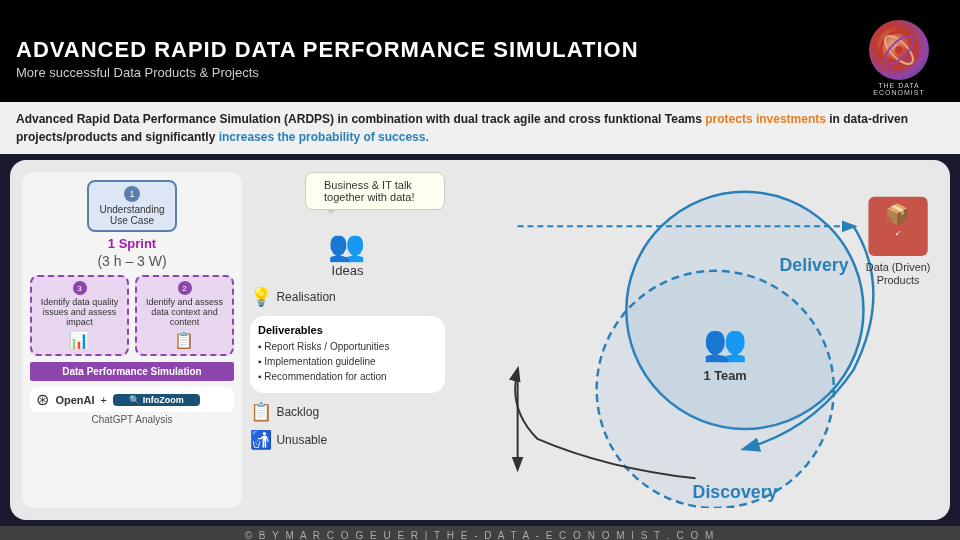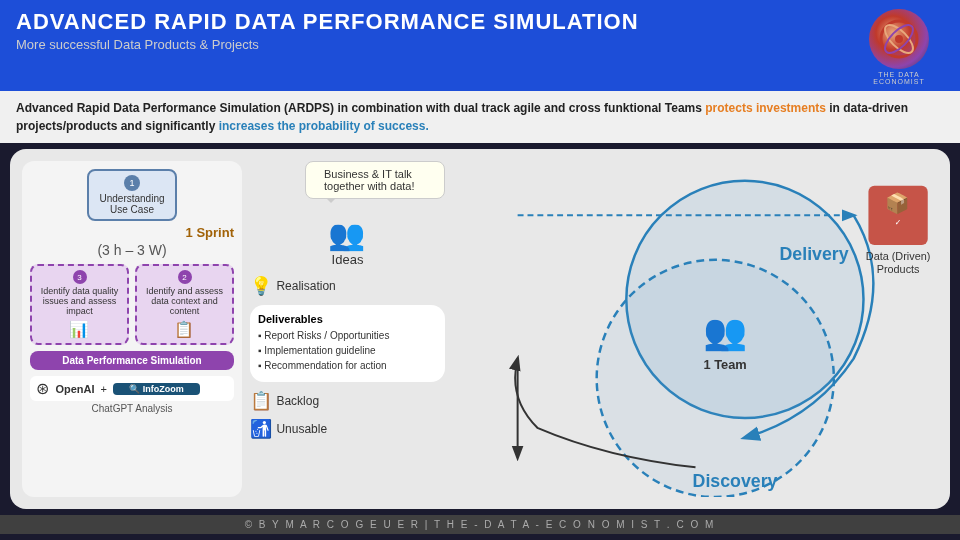--- a/index.html
+++ b/index.html
@@ -7,24 +7,24 @@
       width: 960px;
       height: 540px;
       font-family: Arial, sans-serif;
       background: #1a1a2e;
       overflow: hidden;
       position: relative;
     }
 
     
     .header {
-      background: #1d4ed8;
-      padding: 9px 16px 6px 16px;
-      display: flex;
-      align-items: flex-start;
+      background: #000000;
+      padding: 20px 16px 6px 16px;
+      display: flex;
+      align-items: center;
       justify-content: space-between;
     }
     .header-left {}
     .header-title {
       color: white;
       font-size: 22px;
       font-weight: 900;
       letter-spacing: 1px;
       text-transform: uppercase;
     }
@@ -116,24 +116,24 @@
       width: 16px;
       height: 16px;
       display: inline-flex;
       align-items: center;
       justify-content: center;
       font-size: 9px;
       margin-bottom: 2px;
     }
 
     .sprint-label {
-      text-align: right;
+      text-align: center;
       font-weight: bold;
       font-size: 13px;
-      color: #a16207;
+      color: #a21caf;
       margin: 2px 0;
     }
     .sprint-sub {
       text-align: center;
       font-size: 14px;
       color: #555;
       margin-bottom: 6px;
     }
 
     .bottom-boxes {
@@ -161,21 +161,21 @@
       height: 14px;
       display: inline-flex;
       align-items: center;
       justify-content: center;
       font-size: 8px;
       margin-bottom: 2px;
     }
 
     .dps-footer {
       background: #8e44ad;
-      border-radius: 8px;
+      border-radius: 2px;
       color: white;
       text-align: center;
       font-size: 10px;
       font-weight: bold;
       padding: 4px;
       margin-top: 6px;
     }
 
     .openai-bar {
       display: flex;

